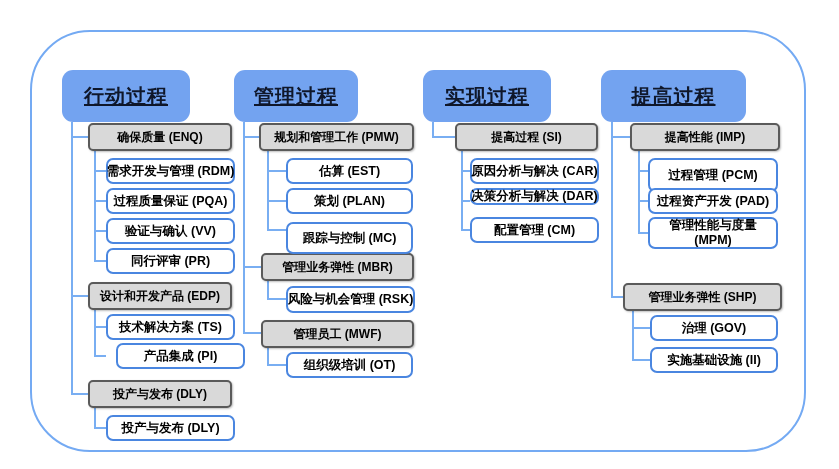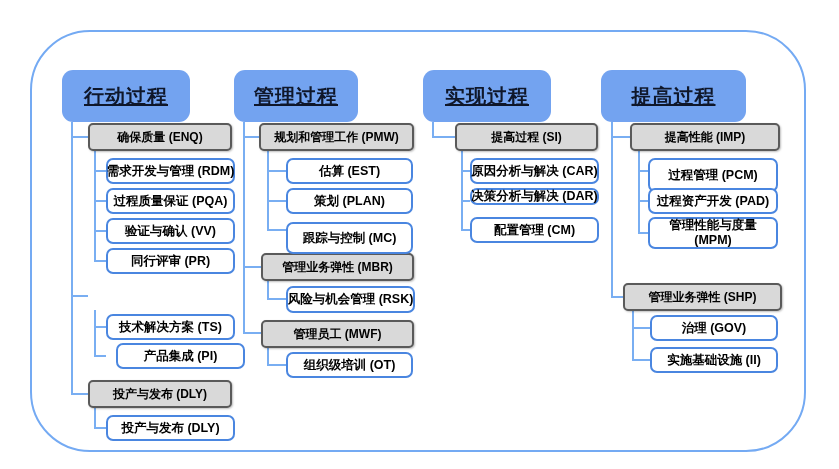--- a/index.html
+++ b/index.html
@@ -49,20 +49,21 @@
 
 <div class="canvas">
   <div class="frame"></div>
 
   <div class="hdr" style="left:62px;top:70px;width:128px;height:52px">行动过程</div>
   <div class="hdr" style="left:234px;top:70px;width:124px;height:52px">管理过程</div>
   <div class="hdr" style="left:423px;top:70px;width:128px;height:52px">实现过程</div>
   <div class="hdr" style="left:601px;top:70px;width:145px;height:52px">提高过程</div>
 
   <div class="gray" style="left:88px;top:123px;width:144px;height:28px">确保质量 (ENQ)</div>
+  <div class="gray" style="left:88px;top:282px;width:144px;height:28px">设计和开发产品 (EDP)</div>
   <div class="gray" style="left:88px;top:380px;width:144px;height:28px">投产与发布 (DLY)</div>
 
   <div class="white" style="left:106px;top:158px;width:129px;height:26px">需求开发与管理 (RDM)</div>
   <div class="white" style="left:106px;top:188px;width:129px;height:26px">过程质量保证 (PQA)</div>
   <div class="white" style="left:106px;top:218px;width:129px;height:26px">验证与确认 (VV)</div>
   <div class="white" style="left:106px;top:248px;width:129px;height:26px">同行评审 (PR)</div>
   <div class="white" style="left:106px;top:314px;width:129px;height:26px">技术解决方案 (TS)</div>
   <div class="white" style="left:116px;top:343px;width:129px;height:26px">产品集成 (PI)</div>
   <div class="white" style="left:106px;top:415px;width:129px;height:26px">投产与发布 (DLY)</div>
 

